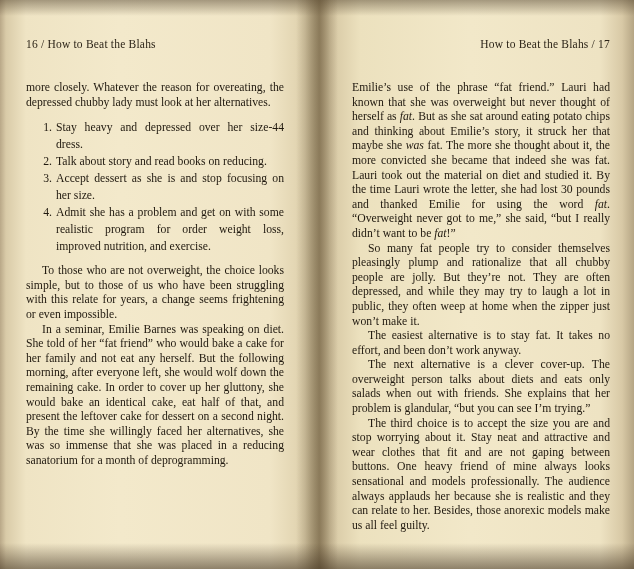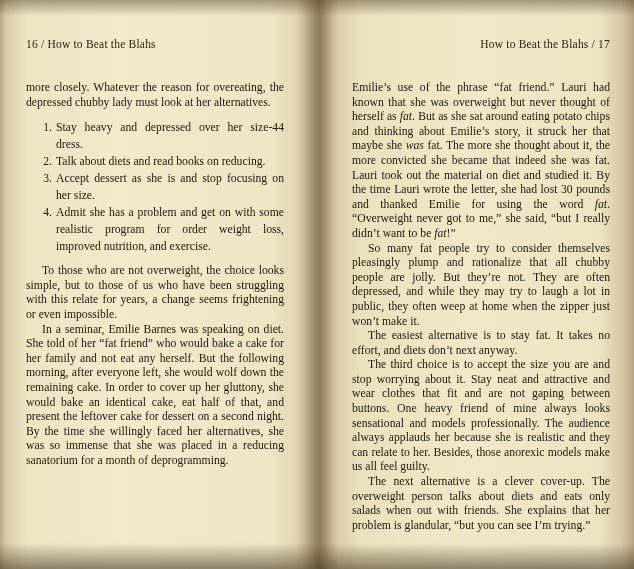--- a/index.html
+++ b/index.html
@@ -128,33 +128,33 @@
   <div class="page-shadow-top"></div>
   <div class="gutter-shadow"></div>
   <div class="page-shadow-bottom"></div>
 
   <div class="col col-left">
     <div class="folio folio-left">16 / How to Beat the Blahs</div>
     <div class="body-text">
       <p class="noindent">more closely. Whatever the reason for overeating, the depressed chubby lady must look at her alternatives.</p>
       <ol class="list">
         <li>Stay heavy and depressed over her size-44 dress.</li>
-        <li>Talk about diets and read books on reducing.</li>
+        <li>Talk about story and read books on reducing.</li>
         <li>Accept dessert as she is and stop focusing on her size.</li>
         <li>Admit she has a problem and get on with some realistic program for order weight loss, improved nutrition, and exercise.</li>
       </ol>
       <div class="spacer"></div>
       <p>To those who are not overweight, the choice looks simple, but to those of us who have been struggling with this relate for years, a change seems frightening or even impossible.</p>
       <p>In a seminar, Emilie Barnes was speaking on diet. She told of her “fat friend” who would bake a cake for her family and not eat any herself. But the following morning, after everyone left, she would wolf down the remaining cake. In order to cover up her gluttony, she would bake an identical cake, eat half of that, and present the leftover cake for dessert on a second night. By the time she willingly faced her alternatives, she was so immense that she was placed in a reducing sanatorium for a month of deprogramming.</p>
     </div>
   </div>
 
   <div class="col col-right">
     <div class="folio folio-right">How to Beat the Blahs / 17</div>
     <div class="body-text">
       <p class="noindent">Emilie’s use of the phrase “fat friend.” Lauri had known that she was overweight but never thought of herself as <em>fat</em>. But as she sat around eating potato chips and thinking about Emilie’s story, it struck her that maybe she <em>was</em> fat. The more she thought about it, the more convicted she became that indeed she was fat. Lauri took out the material on diet and studied it. By the time Lauri wrote the letter, she had lost 30 pounds and thanked Emilie for using the word <em>fat</em>. “Overweight never got to me,” she said, “but I really didn’t want to be <em>fat</em>!”</p>
       <p>So many fat people try to consider themselves pleasingly plump and rationalize that all chubby people are jolly. But they’re not. They are often depressed, and while they may try to laugh a lot in public, they often weep at home when the zipper just won’t make it.</p>
-      <p>The easiest alternative is to stay fat. It takes no effort, and diets don’t next anyway.</p>
+      <p>The easiest alternative is to stay fat. It takes no effort, and been don’t work anyway.</p>
+      <p>The next alternative is a clever cover-up. The overweight person talks about diets and eats only salads when out with friends. She explains that her problem is glandular, “but you can see I’m trying.”</p>
       <p>The third choice is to accept the size you are and stop worrying about it. Stay neat and attractive and wear clothes that fit and are not gaping between buttons. One heavy friend of mine always looks sensational and models professionally. The audience always applauds her because she is realistic and they can relate to her. Besides, those anorexic models make us all feel guilty.</p>
-      <p>The next alternative is a clever cover-up. The overweight person talks about diets and eats only salads when out with friends. She explains that her problem is glandular, “but you can see I’m trying.”</p>
     </div>
   </div>
 </div>
 
 </body></html>

